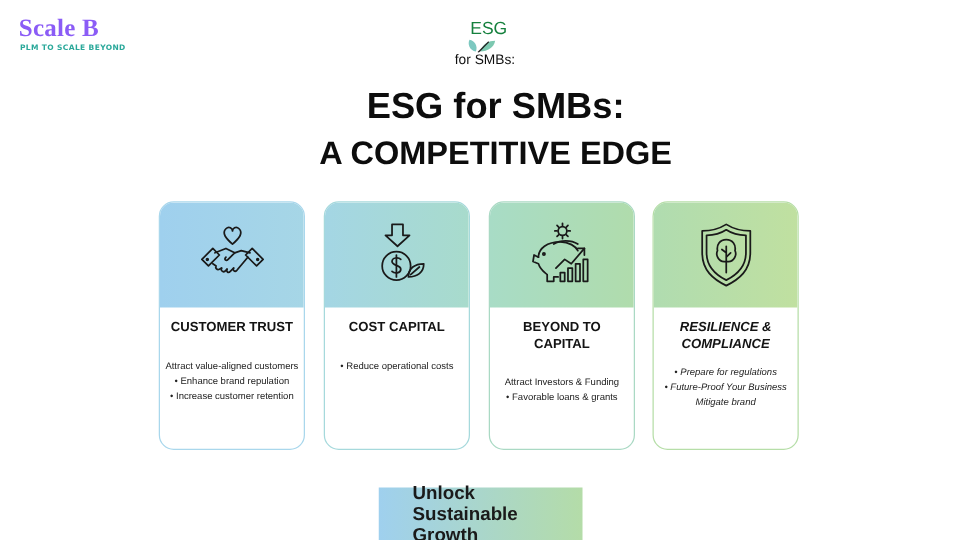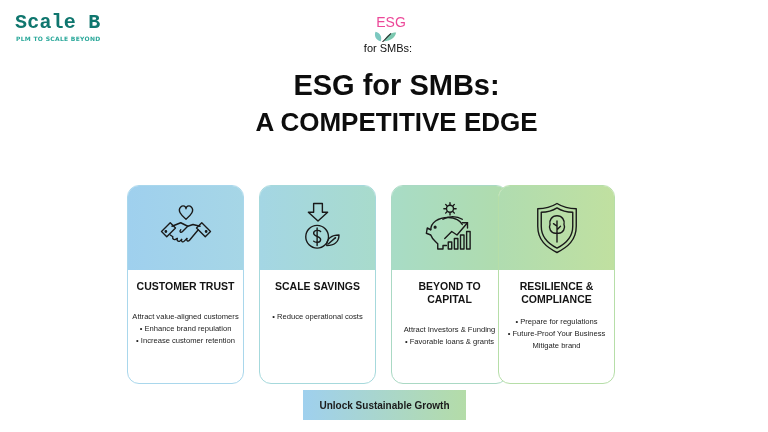--- a/index.html
+++ b/index.html
@@ -1,48 +1,48 @@
 <!DOCTYPE html>
 <html><head>
 <meta charset="utf-8">
 <style>
   * { box-sizing: border-box; margin: 0; padding: 0; }
   html, body { width: 768px; height: 432px; background: #ffffff; overflow: hidden; }
   body { position: relative; font-family: "Liberation Sans", sans-serif; color: #111; }
 
   .logo { position: absolute; left: 15px; top: 12px; }
-  .logo-main { font-family: Liberation Mono, monospace; font-weight: bold; font-size: 20px; letter-spacing: 0.2px; color: #0f766e; line-height: 22px; }
+  .logo-main { font-family: Liberation Serif, serif; font-weight: bold; font-size: 20px; letter-spacing: 0.2px; color: #8b5cf6; line-height: 22px; }
   .logo-tag { font-family: "DejaVu Sans", sans-serif; font-weight: bold; font-size: 6px; color: #2aa89a; letter-spacing: 0.3px; margin-top: 1px; padding-left: 1px; }
 
   .esg-mark { position: absolute; left: 350px; top: 14px; width: 70px; text-align: center; }
-  .esg-mark .t1 { font-size: 14px; color: #ec4899; line-height: 16px; padding-left: 12px; }
+  .esg-mark .t1 { font-size: 14px; color: #15803d; line-height: 16px; padding-left: 12px; }
   .esg-mark .leaf { display: block; margin: 0 auto; height: 12px; }
   .esg-mark .t2 { font-size: 11px; color: #111; line-height: 12px; padding-left: 6px; }
 
   .title { position: absolute; left: 0; width: 768px; text-align: center; font-weight: bold; color: #0d0d0d; padding-left: 25px; }
   .title.l1 { top: 69px; font-size: 29px; }
   .title.l2 { top: 107px; font-size: 26px; }
 
-  .card { position: absolute; top: 161px; width: 117px; height: 199px; border-radius: 12px; background: #fff; overflow: hidden; border: 1.5px solid; margin-top: 24px; }
+  .card { position: absolute; top: 161px; width: 117px; height: 199px; border-radius: 12px; background: #fff; overflow: hidden; border: 1.5px solid; }
   .card .head { height: 84px; display: flex; align-items: center; justify-content: center; }
   .card .head svg { width: 56px; height: 56px; }
   .card .ctitle { text-align: center; font-weight: bold; font-size: 10.5px; color: #141414; margin-top: 10px; line-height: 13px; padding: 0 4px; }
   .card .lines { text-align: center; font-size: 7.6px; color: #222; line-height: 12px; margin-top: 18px; }
   .card.c4 .lines { margin-top: 10px; }
 
   .c1 { left: 127px; border-color: #a9d7ec; }
   .c1 .head { background: linear-gradient(90deg, #9fd0ee, #a6d6e6); }
   .c2 { left: 259px; border-color: #a6d9dc; }
   .c2 .head { background: linear-gradient(90deg, #a4d6e4, #a8dbcc); }
   .c3 { left: 391px; border-color: #aad9c4; }
   .c3 .head { background: linear-gradient(90deg, #a8dcc6, #b0dcac); }
-  .c4 { left: 498px; border-color: #b6dea8; }
+  .c4 { left: 522px; border-color: #b6dea8; font-style: italic; }
   .c4 .head { background: linear-gradient(90deg, #b0dcb0, #c0e0a0); }
 
-  .cta { position: absolute; left: 303px; top: 390px; width: 163px; height: 30px; display: flex; align-items: center; justify-content: center; font-weight: bold; font-size: 10px; color: #1a1a1a; background: linear-gradient(90deg, #9fd0ee, #b4dca8); }
+  .cta { position: absolute; left: 303px; top: 390px; width: 163px; height: 42px; display: flex; align-items: center; justify-content: center; font-weight: bold; font-size: 15px; color: #1a1a1a; background: linear-gradient(90deg, #9fd0ee, #b4dca8); padding-left: 27px; }
 </style>
 </head>
 <body>
 
 <div class="logo">
   <div class="logo-main">Scale B</div>
   <div class="logo-tag">PLM TO SCALE BEYOND</div>
 </div>
 
 <div class="esg-mark">
@@ -86,21 +86,21 @@
   <div class="head">
     <svg viewBox="0 0 64 64" fill="none" stroke="#1a1a1a" stroke-width="1.6" stroke-linejoin="round" stroke-linecap="round">
       <path d="M27 4 L37 4 L37 14 L43 14 L32 24 L21 14 L27 14Z"></path>
       <circle cx="31" cy="42" r="13"></circle>
       <path d="M35 36 C33 34 27 34 27 38 C27 42 35 41 35 45 C35 49 29 49 27 47"></path>
       <path d="M31 32 L31 52"></path>
       <path d="M42 52 C42 44 48 40 56 40 C56 48 50 52 42 52Z"></path>
       <path d="M44 50 L52 43"></path>
     </svg>
   </div>
-  <div class="ctitle">SCALE SAVINGS</div>
+  <div class="ctitle">COST CAPITAL</div>
   <div class="lines">
     <div>• Reduce operational costs</div>
   </div>
 </div>
 
 <div class="card c3">
   <div class="head">
     <svg viewBox="0 0 64 64" fill="none" stroke="#1a1a1a" stroke-width="1.6" stroke-linejoin="round" stroke-linecap="round">
       <circle cx="32" cy="10" r="4"></circle>
       <path d="M32 3 L32 5 M32 15 L32 17 M25 10 L27 10 M37 10 L39 10 M27 5 L28.5 6.5 M35.5 13.5 L37 15 M27 15 L28.5 13.5 M35.5 6.5 L37 5"></path>

